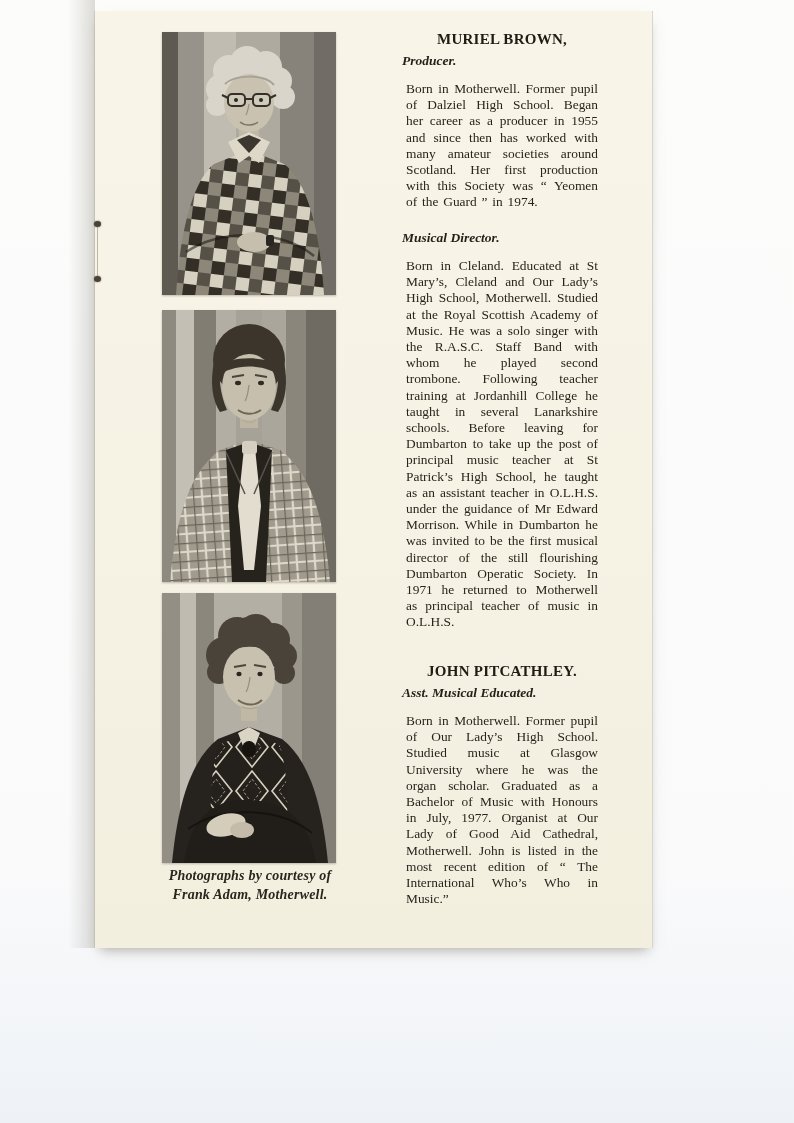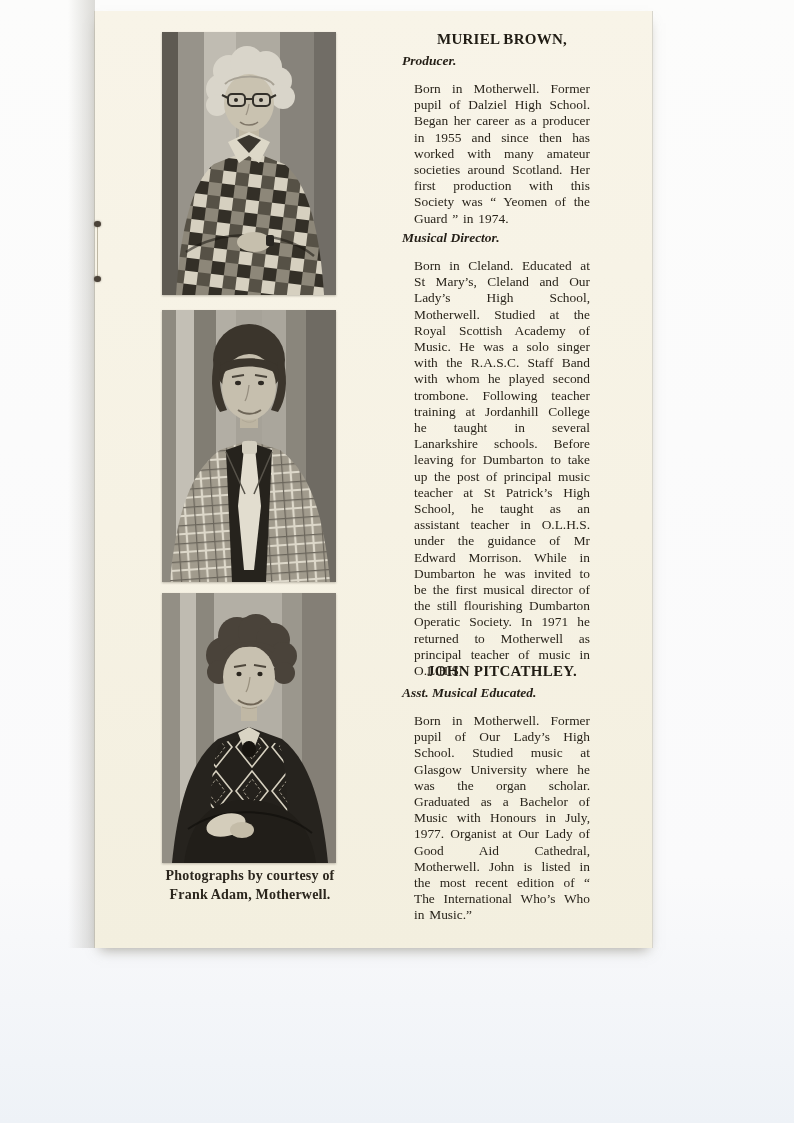--- a/index.html
+++ b/index.html
@@ -22,37 +22,37 @@
   .staple-dot{position:absolute;width:7px;height:6px;border-radius:50%;background:#4a4238;box-shadow:0 0 2px rgba(60,50,40,.6);}
   .staple-dot.s1{left:94px;top:221px;}
   .staple-dot.s2{left:94px;top:276px;}
   figure.photo{position:absolute;margin:0;padding:0;box-shadow:0 1px 2px rgba(80,75,60,.35);}
   figure.photo svg{display:block;}
   .photo1{left:162px;top:32px;}
   .photo2{left:162px;top:310px;}
   .photo3{left:162px;top:593px;}
   .caption{
     position:absolute;left:115px;top:866px;width:270px;
-    font-weight:600;font-size:14px;line-height:19px;
+    font-style:italic;font-weight:600;font-size:14px;line-height:19px;
     color:#2b261d;text-align:center;letter-spacing:.2px;
   }
   .col-section{position:absolute;left:402px;width:200px;color:#28231b;}
   .sec1{top:26px;}
   .sec2{top:228px;}
   .sec3{top:658px;}
   .col-section h2{
     margin:4px;font-size:15px;line-height:18px;font-weight:700;
     text-align:center;letter-spacing:.25px;color:#201c14;white-space:nowrap;
   }
   .col-section h3{
     margin:1px 0 12px 0;font-size:13.5px;line-height:17px;
     font-style:italic;font-weight:700;text-align:left;color:#241f17;
   }
   .col-section p{
-    margin:12px;font-size:13.4px;line-height:16.2px;text-align:justify;
+    margin:4px;font-size:13.4px;line-height:16.2px;text-align:justify;
     text-justify:inter-word;word-spacing:1.5px;color:#29241b;
   }
 </style>
 </head>
 <body>
 
 <div class="stage">
 
   <div class="paper"></div>
   <div class="spine-shadow"></div>

